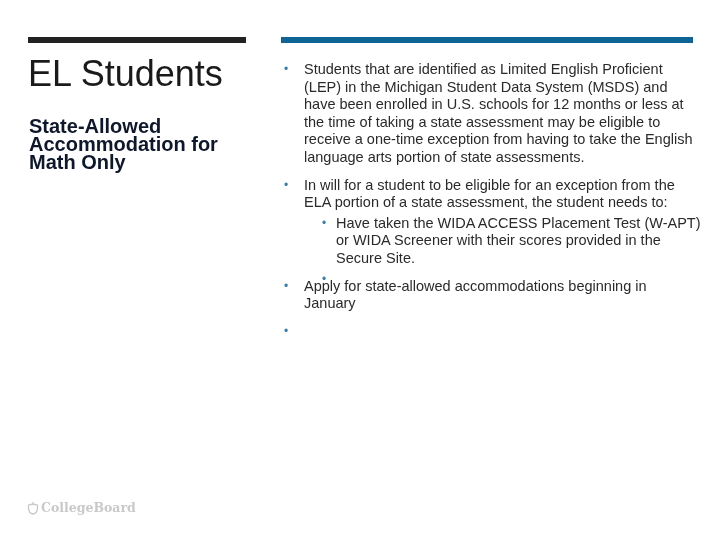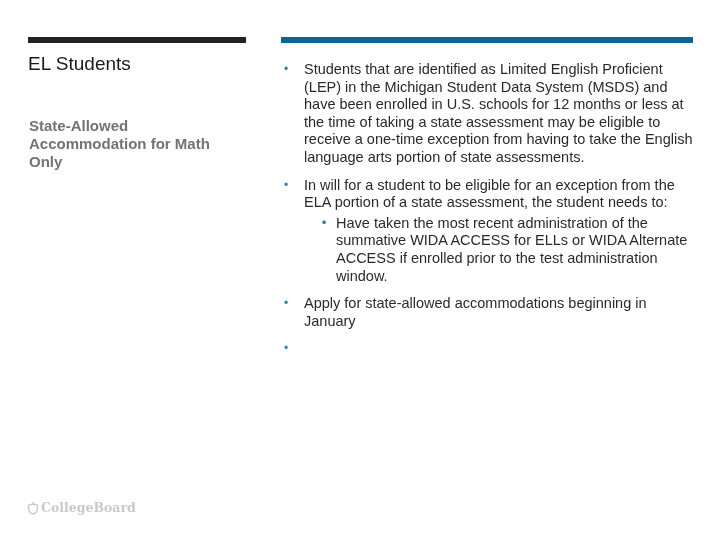--- a/index.html
+++ b/index.html
@@ -29,35 +29,35 @@
       top: 37px;
       width: 412px;
       height: 6px;
       background: #0f6496;
     }
     .title {
       position: absolute;
       left: 28px;
       top: 53px;
       margin: 0;
-      font-size: 19px;
+      font-size: 36px;
       font-weight: normal;
       color: #1a1a1a;
       letter-spacing: 0px;
     }
     .subtitle {
       position: absolute;
       left: 29px;
       top: 117px;
       width: 210px;
       margin: 0;
-      font-size: 15px;
+      font-size: 20px;
       font-weight: bold;
       line-height: 18px;
-      color: #737373;
+      color: #0f172a;
     }
     .content {
       position: absolute;
       left: 282px;
       top: 61px;
       width: 420px;
       font-size: 14.5px;
       line-height: 17.6px;
       color: #2a2a2a;
     }
@@ -122,24 +122,24 @@
     <li>
       <span class="bullet">•</span>
       <span>Students that are identified as Limited English Proficient (LEP) in the Michigan Student Data System (MSDS) and have been enrolled in U.S. schools for 12 months or less at the time of taking a state assessment may be eligible to receive a one-time exception from having to take the English language arts portion of state assessments.</span>
     </li>
     <li>
       <span class="bullet">•</span>
       <span>In will for a student to be eligible for an exception from the ELA portion of a state assessment, the student needs to:</span>
       <ul class="level2">
         <li>
           <span class="bullet">•</span>
+          <span>Have taken the WIDA ACCESS Placement Test (W-APT) or WIDA Screener with their scores provided in the Secure Site.</span>
         </li>
         <li>
           <span class="bullet">•</span>
-          <span>Have taken the most recent administration of the summative WIDA  ACCESS for ELLs or WIDA Alternate ACCESS if enrolled prior to the test administration window.</span>
         </li>
       </ul>
     </li>
     <li>
       <span class="bullet">•</span>
       <span>Apply for state-allowed accommodations beginning in January</span>
     </li>
     <li>
       <span class="bullet">•</span>
     </li>

